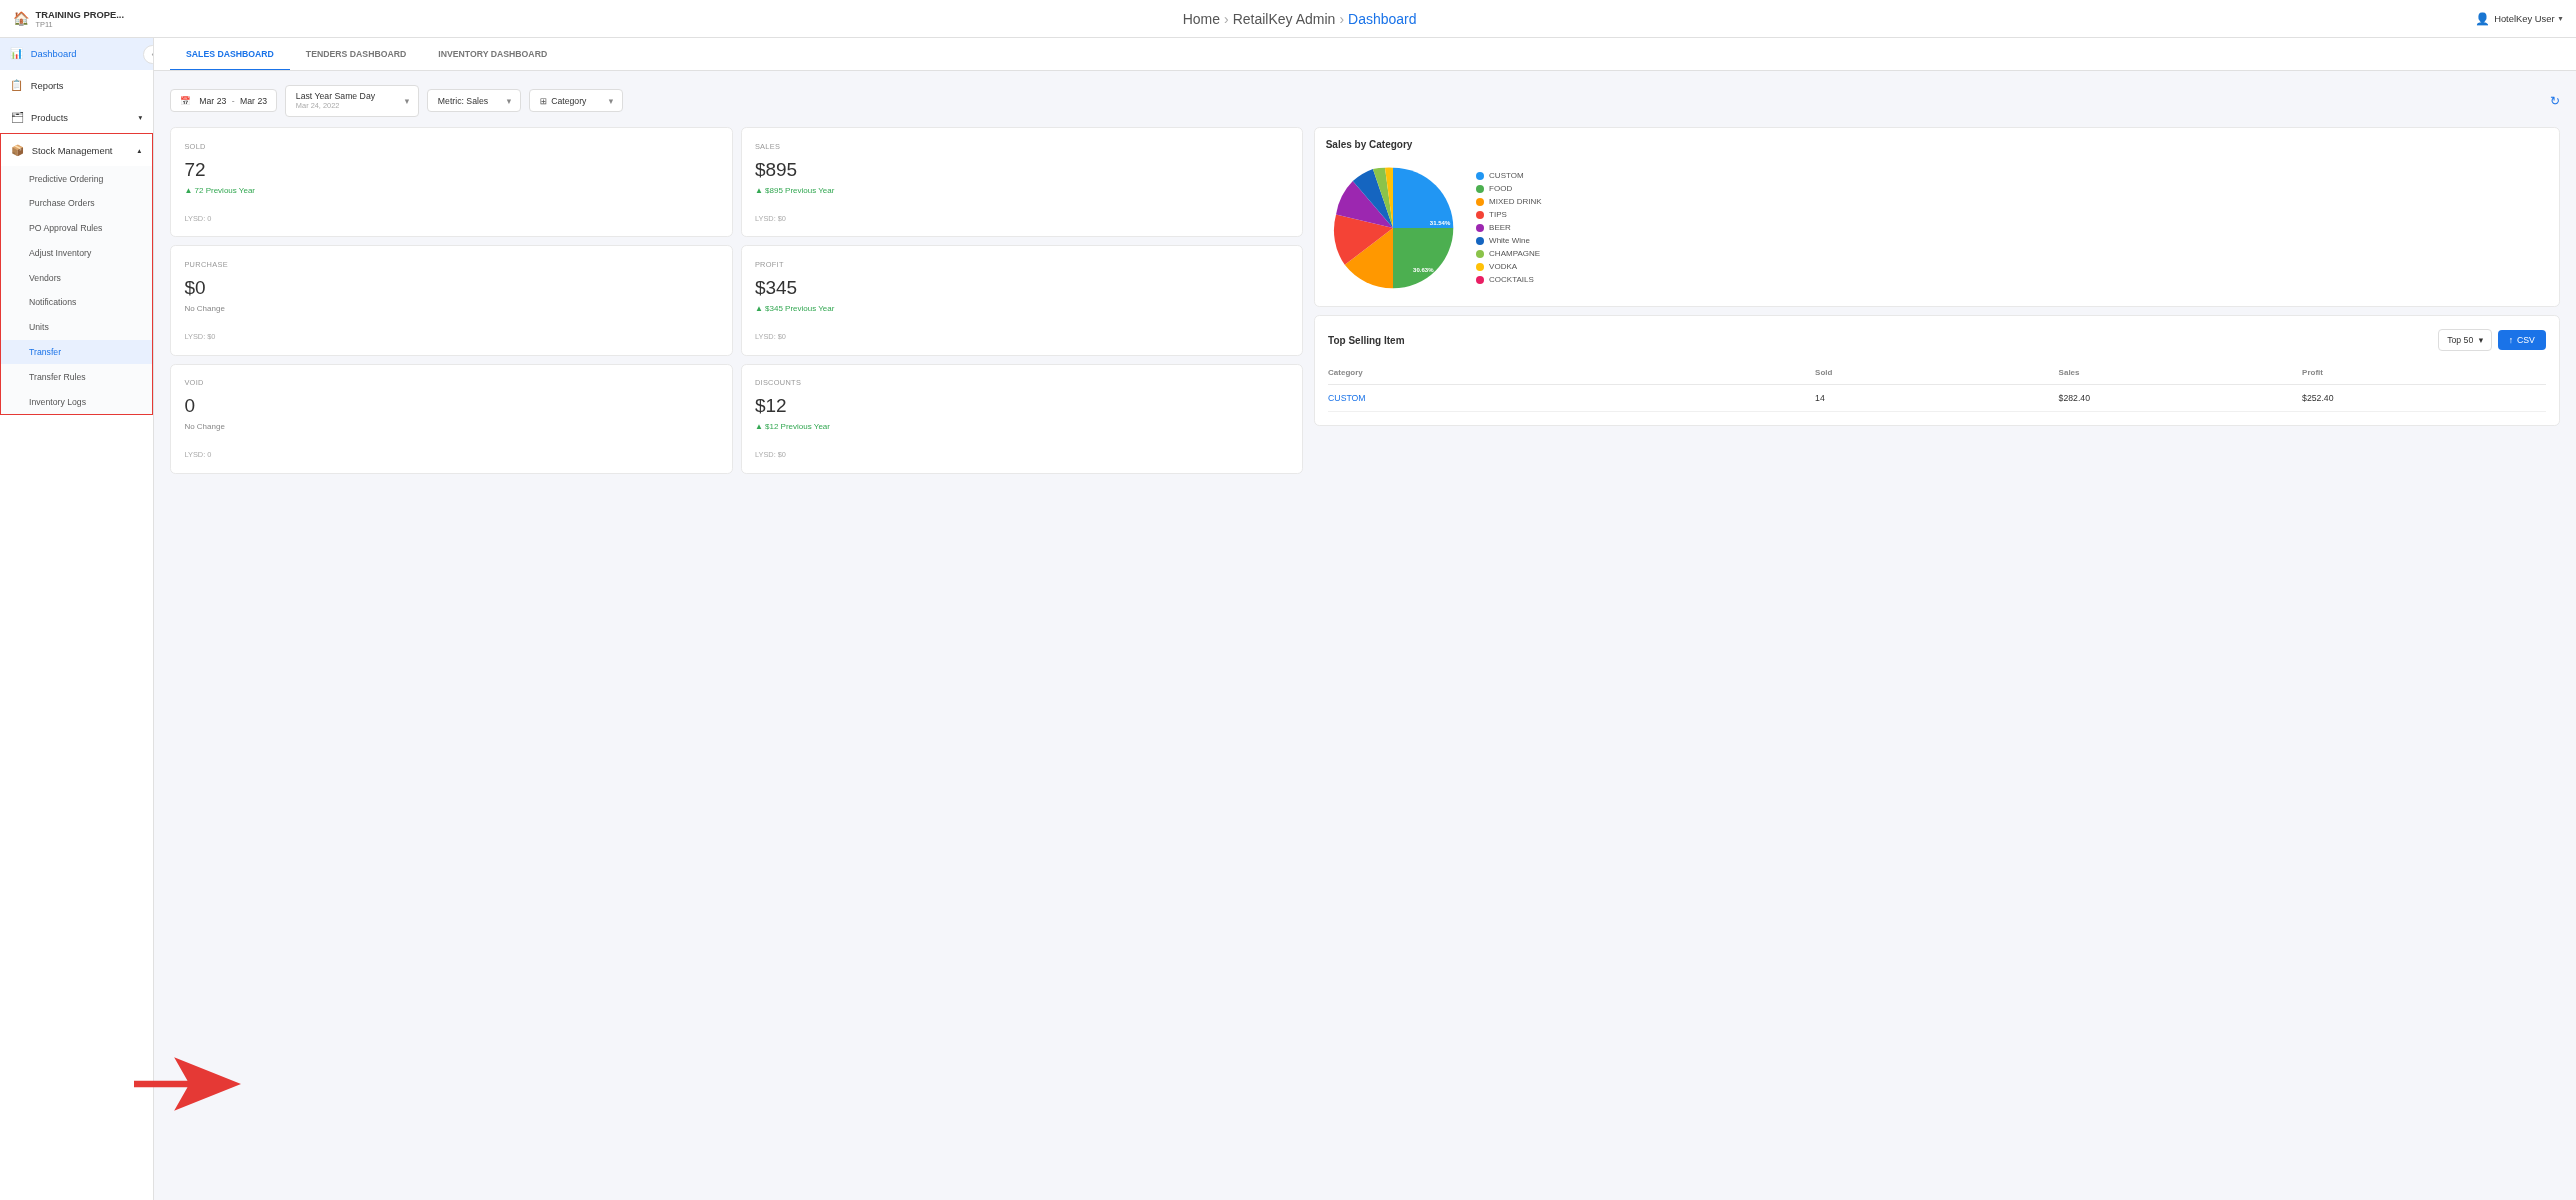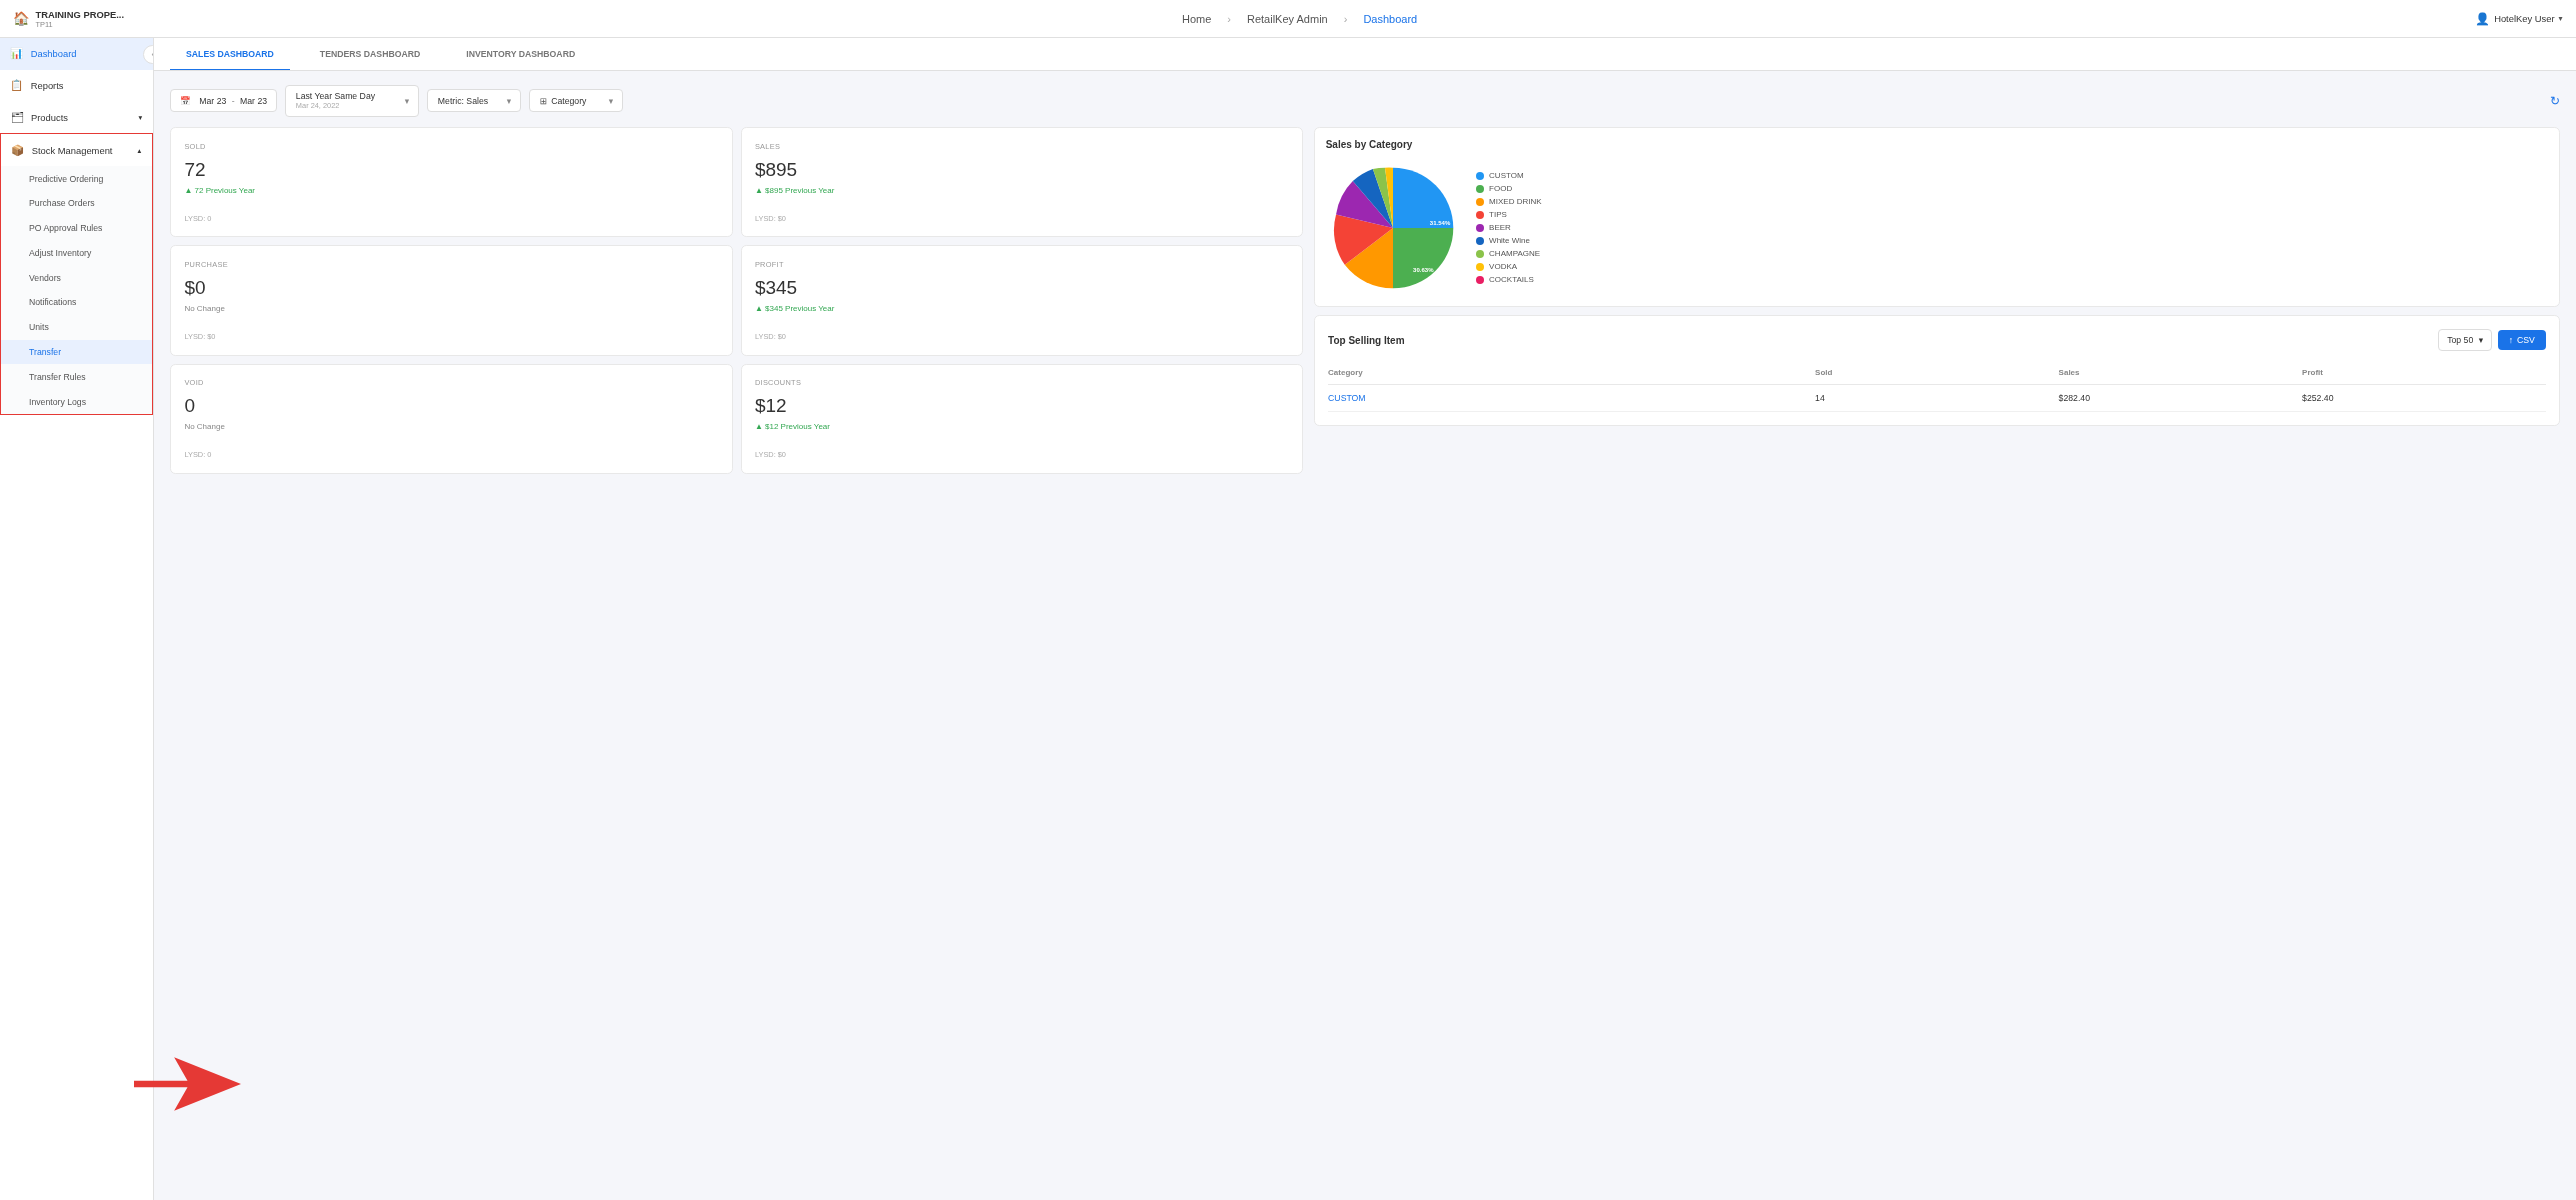--- a/index.html
+++ b/index.html
@@ -6,21 +6,21 @@
     body { font-family: -apple-system, BlinkMacSystemFont, 'Segoe UI', sans-serif; background: #f5f6fa; color: #333; font-size: 9.4px; }
 
     
     .app { display: flex; flex-direction: column; height: 100vh; }
     .top-bar { display: flex; align-items: center; justify-content: space-between; background: #fff; border-bottom: 0.7px solid #e0e0e0; padding: 0 13.4px; height: 38px; }
     .top-bar-left { display: flex; align-items: center; gap: 5.4px; }
     .top-bar-logo { font-size: 13.4px; color: #555; }
     .top-bar-brand { display: flex; flex-direction: column; }
     .top-bar-brand-name { font-weight: 700; font-size: 9.4px; color: #333; }
     .top-bar-brand-sub { font-size: 7.4px; color: #888; }
-    .breadcrumb { display: flex; align-items: center; gap: 16px; font-size: 11px; color: #555; }
+    .breadcrumb { display: flex; align-items: center; gap: 4px; font-size: 14px; color: #555; }
     .breadcrumb .active { color: #1a73e8; }
     .breadcrumb-sep { color: #aaa; }
     .top-bar-right { display: flex; align-items: center; gap: 4px; font-size: 9.4px; color: #333; }
     .user-icon { font-size: 12px; color: #555; }
     .user-chevron { font-size: 8px; color: #555; }
 
     .main-layout { display: flex; flex: 1; overflow: hidden; }
 
     
     .sidebar { width: 154px; background: #fff; border-right: 0.7px solid #e0e0e0; display: flex; flex-direction: column; overflow-y: auto; position: relative; }
@@ -34,21 +34,21 @@
 
     .sidebar-submenu { background: #fafbfc; }
     .sidebar-subitem { padding: 7.4px 10.7px 7.4px 28px; cursor: pointer; font-size: 8.7px; color: #555; }
     .sidebar-subitem.active { background: #e8f0fe; color: #1a73e8; }
 
     .stock-management-section { border: 1.3px solid #e53935; }
 
     
     .content { flex: 1; display: flex; flex-direction: column; overflow-y: auto; }
 
-    .dashboard-tabs { display: flex; gap: 14px; border-bottom: 0.7px solid #e0e0e0; background: #fff; padding: 0 16px; }
+    .dashboard-tabs { display: flex; gap: 0; border-bottom: 0.7px solid #e0e0e0; background: #fff; padding: 0 16px; }
     .tab { padding: 10.7px 16px; font-size: 8.7px; font-weight: 600; cursor: pointer; color: #777; border-bottom: 1.3px solid transparent; }
     .tab.active { color: #1a73e8; border-bottom: 1.3px solid #1a73e8; }
 
     .dashboard-body { padding: 13.4px 16px; display: flex; flex-direction: column; gap: 10.7px; }
 
     
     .filter-row { display: flex; align-items: center; gap: 8px; flex-wrap: wrap; }
     .date-range-picker { display: flex; align-items: center; gap: 5.4px; border: 0.7px solid #ddd; border-radius: 4px; padding: 5.4px 9.4px; background: #fff; font-size: 8.7px; }
     .date-sep { color: #888; }
     .calendar-icon { color: #888; margin-right: 2.7px; }

